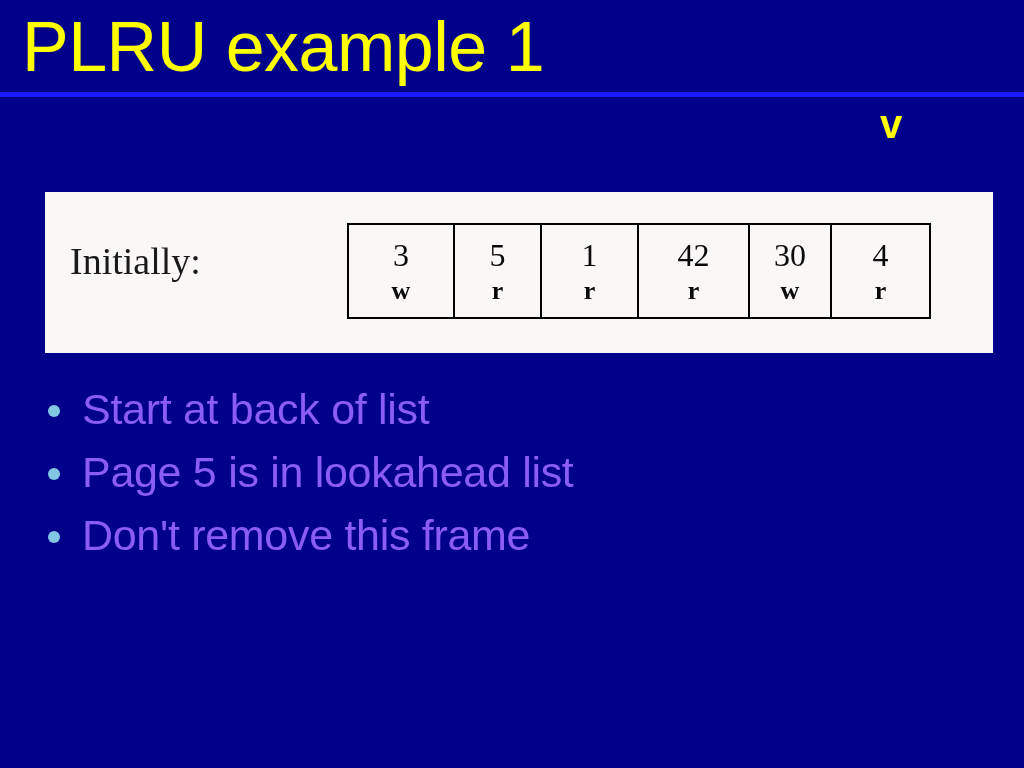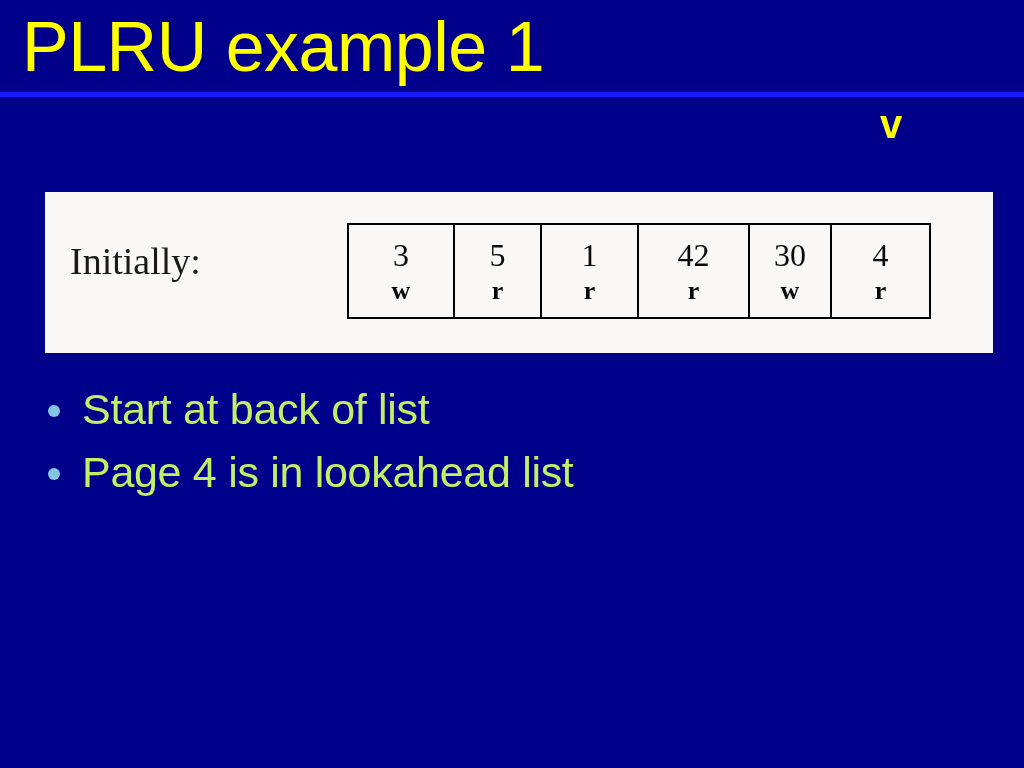--- a/index.html
+++ b/index.html
@@ -128,21 +128,21 @@
   .bullets {
     position: absolute;
     left: 40px;
     top: 378px;
     width: 940px;
   }
   .bullet-item {
     position: relative;
     padding-left: 42px;
     margin-bottom: 0;
-    color: #bef264;
+    color: #8b5cf6;
     font-size: 43px;
     line-height: 63px;
     font-weight: normal;
     letter-spacing: -0.3px;
   }
   .bullet-item .dot {
     position: absolute;
     left: 8px;
     top: 27px;
     width: 12px;
@@ -199,17 +199,21 @@
     </div>
   </div>
 
   <div class="bullets">
     <div class="bullet-item">
       <span class="dot"></span>
       <span class="bullet-text">Start at back of list</span>
     </div>
     <div class="bullet-item">
       <span class="dot"></span>
-      <span class="bullet-text">Page 4 is in lookahead list</span>
+      <span class="bullet-text">Page 5 is in lookahead list</span>
+    </div>
+    <div class="bullet-item">
+      <span class="dot"></span>
+      <span class="bullet-text">Don't remove this frame</span>
     </div>
   </div>
 
 </div>
 
 </body></html>

